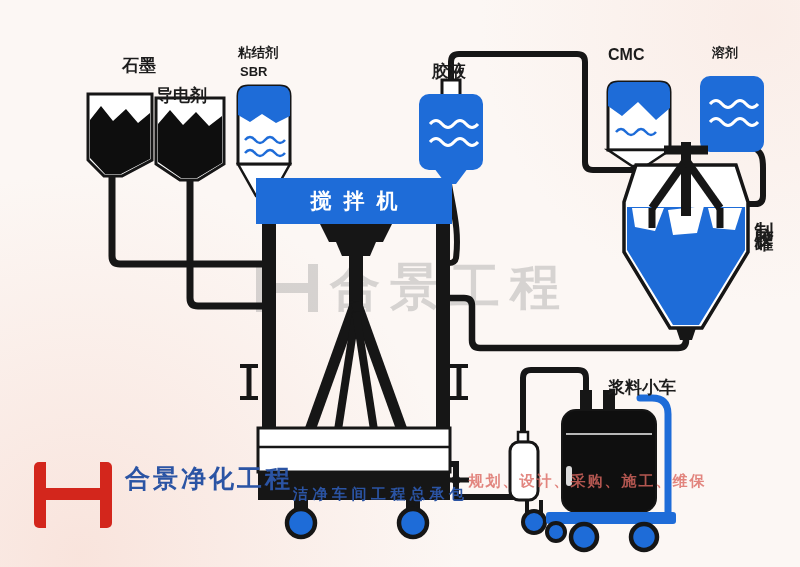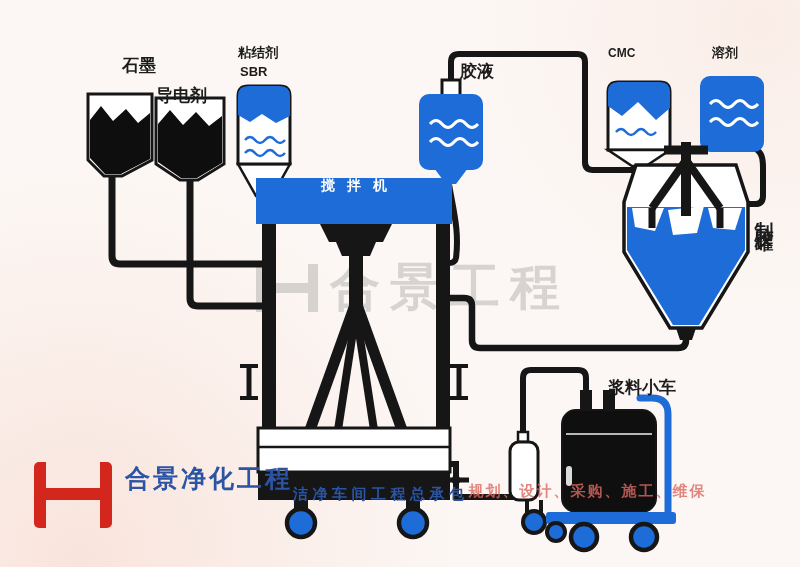--- a/index.html
+++ b/index.html
@@ -16,34 +16,34 @@
   .wm{position:absolute;left:256px;top:254px;z-index:1;display:flex;align-items:center;gap:12px;opacity:.38;color:#9a9a9a;}
   .wm-mark{width:42px;height:48px;border-left:10px solid currentColor;border-right:10px solid currentColor;position:relative;}
   .wm-mark::after{content:"";position:absolute;left:0;right:0;top:19px;height:10px;background:currentColor;}
   .wm-text{font-size:50px;font-weight:800;letter-spacing:10px;white-space:nowrap;}
   
   .lbl{position:absolute;z-index:4;color:#1c1c1c;font-weight:600;white-space:nowrap;}
   .lbl-graphite{left:86px;top:54px;font-size:17px;margin-left:36px;}
   .lbl-conductive{left:156px;top:56px;font-size:17px;margin-top:28px;}
   .lbl-binder{left:238px;top:44px;font-size:13.5px;}
   .lbl-binder-type{left:240px;top:64px;font-size:13px;font-weight:700;}
-  .lbl-glue-solution{left:460px;top:60px;font-size:17px;}
-  .lbl-cmc{left:608px;top:46px;font-size:12px;font-weight:700;text-align:right;}
+  .lbl-glue-solution{left:432px;top:60px;font-size:17px;}
+  .lbl-cmc{left:608px;top:46px;font-size:16px;font-weight:700;text-align:right;}
   .lbl-solvent{left:712px;top:44px;font-size:13px;}
-  .lbl-mixer{left:256px;top:162px;width:196px;height:62px;line-height:46px;text-align:center;color:#fff;font-size:14px;font-weight:700;letter-spacing:12px;text-indent:12px;}
+  .lbl-mixer{left:256px;top:178px;width:196px;height:62px;line-height:46px;text-align:center;color:#fff;font-size:21px;font-weight:700;letter-spacing:12px;text-indent:12px;}
   .lbl-glue-tank{left:751px;top:206px;font-size:19px;font-weight:700;writing-mode:vertical-rl;letter-spacing:6px;}
   .lbl-slurry-cart{left:608px;top:376px;font-size:17px;}
   
   .logo{position:absolute;left:34px;top:462px;z-index:5;display:flex;gap:13px;align-items:flex-start;}
   .logo-mark{width:54px;height:66px;border-left:12px solid #d3261c;border-right:12px solid #d3261c;border-radius:5px;position:relative;flex:0 0 auto;}
   .logo-mark::after{content:"";position:absolute;left:-2px;right:-2px;top:26px;height:12px;background:#d3261c;}
   .logo-texts{display:flex;flex-direction:row;}
   .logo-company{font-size:25px;font-weight:800;color:#2b54a4;letter-spacing:3px;white-space:nowrap;}
   .logo-subtitle{font-size:15px;font-weight:700;color:#2b54a4;letter-spacing:4.5px;margin-top:23px;white-space:nowrap;}
-  .logo-tagline{font-size:15px;font-weight:700;color:rgba(219,104,96,.8);letter-spacing:2px;margin-top:20px;white-space:nowrap;}
+  .logo-tagline{font-size:15px;font-weight:700;color:rgba(219,104,96,.8);letter-spacing:2px;margin-top:10px;white-space:nowrap;}
 </style>
 </head>
 <body>
 
 <div class="stage">
 
   <div class="wm">
     <span class="wm-mark"></span>
     <span class="wm-text">合景工程</span>
   </div>

